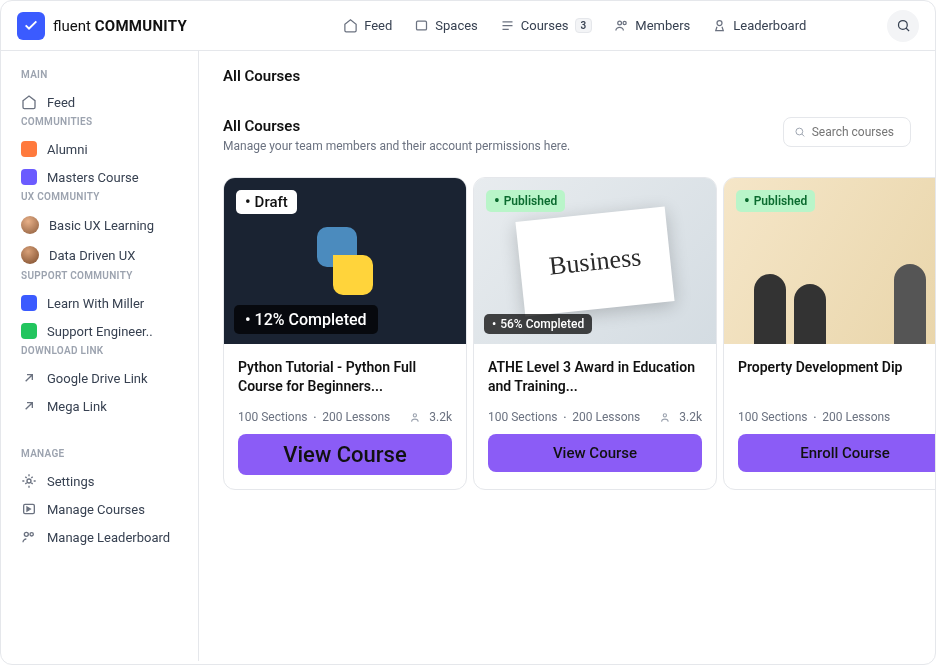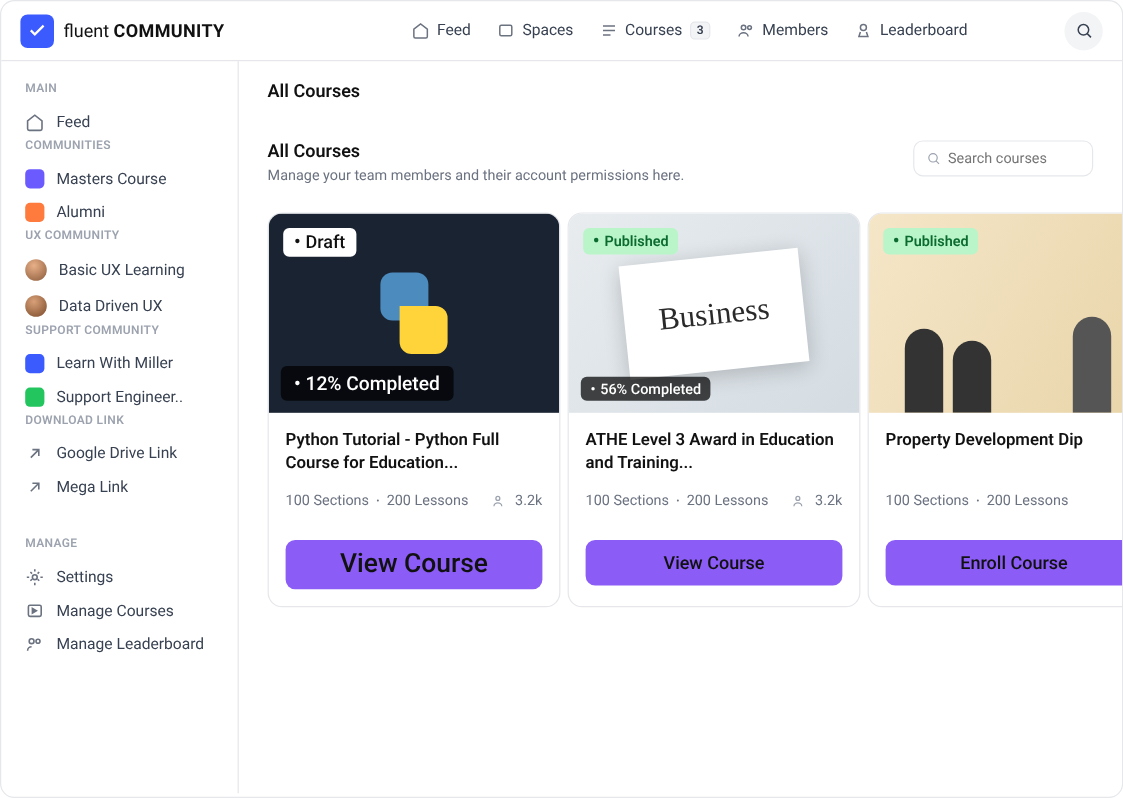--- a/index.html
+++ b/index.html
@@ -23,35 +23,35 @@
 .side-item{display:flex;align-items:center;gap:10px;padding:6px 10px;font-size:13px;color:#374151;border-radius:6px;cursor:pointer}
 .side-icon{width:16px;height:16px;stroke:#6b7280;flex-shrink:0}
 .sq{width:16px;height:16px;border-radius:4px;flex-shrink:0}
 .av{width:18px;height:18px;border-radius:50%;flex-shrink:0}
 .main{flex:1;overflow:hidden;display:flex;flex-direction:column}
 .page-title{padding:16px 24px;font-size:15px;font-weight:600;color:#111}
 .content{padding:0 24px}
 .header-row{display:flex;align-items:flex-start;justify-content:space-between;margin-top:16px;margin-bottom:24px}
 .header-left h2{font-size:15px;font-weight:600;color:#111;margin-bottom:4px}
 .header-left p{font-size:12px;color:#6b7280}
-.search-box{display:flex;gap:6px;border:1px solid #e5e7eb;border-radius:8px;padding:7px 10px;width:150px}
+.search-box{display:flex;gap:6px;border:1px solid #e5e7eb;border-radius:8px;padding:7px 10px;width:128px}
 .search-box svg{width:14px;height:14px;stroke:#9ca3af}
 .search-box input{border:0;outline:0;font-size:12px;color:#6b7280;width:100%;background:transparent}
 .cards{display:flex;gap:6px}
 .card{width:244px;border:1px solid #e5e7eb;border-radius:12px;overflow:hidden;flex-shrink:0;background:#fff}
 .card-img{height:166px;position:relative;background:#d1d5db;overflow:hidden}
 .status-pill{position:absolute;top:12px;left:12px;background:#fff;border-radius:5px;padding:3px 9px;font-size:15px;font-weight:500;color:#111;display:flex;align-items:center;gap:4px}
 .status-pill.pub{background:#b9f5c9;color:#0b6b2f;font-size:12px;padding:3px 8px;font-weight:600}
 .status-pill::before{content:"•";font-size:16px;line-height:1}
 .progress-pill{position:absolute;left:10px;bottom:10px;background:rgba(0,0,0,.72);color:#fff;padding:5px 11px;border-radius:5px;font-size:16px;font-weight:500;display:flex;align-items:center;gap:4px}
 .progress-pill.sm{font-size:12px;padding:3px 8px}
 .progress-pill::before{content:"•"}
 .card-body{padding:14px}
 .card-title{font-size:14px;font-weight:600;color:#111;line-height:1.35;margin-bottom:14px;min-height:38px}
-.card-meta{display:flex;align-items:center;gap:6px;font-size:12px;color:#6b7280;margin-bottom:26px;white-space:nowrap}
+.card-meta{display:flex;align-items:center;gap:6px;font-size:12px;color:#6b7280;margin-bottom:10px;white-space:nowrap}
 .dot{font-size:8px}
 .users-ic{width:13px;height:13px;stroke:#9ca3af;margin-left:auto}
 .card-btn{width:100%;background:#8b5cf6;border:0;border-radius:8px;padding:10px;font-size:15px;font-weight:500;color:#111;cursor:pointer}
 .card-btn.big{font-size:22px;font-weight:500;padding:8px}
 
 .thumb1{background:#1a2332;display:flex;align-items:center;justify-content:center}
 .py-logo{width:72px;height:72px;position:relative}
 .py-top{position:absolute;width:40px;height:40px;background:#4b8bbe;border-radius:10px 10px 0 10px;top:2px;left:8px}
 .py-bot{position:absolute;width:40px;height:40px;background:#ffd43b;border-radius:0 10px 10px 10px;bottom:2px;right:8px}
 .thumb2{background:linear-gradient(135deg,#e8ecef,#d4dce2);display:flex;align-items:center;justify-content:center}
@@ -121,26 +121,26 @@
     <div class="side-label">MAIN</div>
     <div class="side-item">
       <svg class="side-icon" viewBox="0 0 24 24" fill="none" stroke-width="2">
           <path d="M3 10l9-7 9 7v10a2 2 0 01-2 2H5a2 2 0 01-2-2z"></path>
         </svg>
       <span>Feed</span>
     </div>
 
     <div class="side-label mt">COMMUNITIES</div>
     <div class="side-item">
+      <span class="sq" style="background:#ff7a3d"></span>
+      <span>Alumni</span>
+    </div>
+    <div class="side-item">
       <span class="sq" style="background:#6b5bff"></span>
       <span>Masters Course</span>
-    </div>
-    <div class="side-item">
-      <span class="sq" style="background:#ff7a3d"></span>
-      <span>Alumni</span>
     </div>
 
     <div class="side-label mt">UX COMMUNITY</div>
     <div class="side-item">
       <span class="av" style="background:radial-gradient(circle at 40% 30%,#e8b088,#8a5a3a)"></span>
       <span>Basic UX Learning</span>
     </div>
     <div class="side-item">
       <span class="av" style="background:radial-gradient(circle at 40% 30%,#d8a078,#7a4a2a)"></span>
       <span>Data Driven UX</span>
@@ -217,21 +217,21 @@
         <div class="card">
           <div class="card-img thumb1">
             <div class="py-logo">
                 <div class="py-top"></div>
                 <div class="py-bot"></div>
               </div>
             <div class="status-pill">Draft</div>
             <div class="progress-pill">12% Completed</div>
           </div>
           <div class="card-body">
-            <div class="card-title">Python Tutorial - Python Full Course for Education...</div>
+            <div class="card-title">Python Tutorial - Python Full Course for Beginners...</div>
             <div class="card-meta">
               <span>100 Sections</span>
               <span class="dot">•</span>
               <span>200 Lessons</span>
               <svg class="users-ic" viewBox="0 0 24 24" fill="none" stroke-width="2">
                   <circle cx="9" cy="8" r="3"></circle>
                   <path d="M3 20c0-3 3-5 6-5s6 2 6 5"></path>
                 </svg>
               <span>3.2k</span>
             </div>

